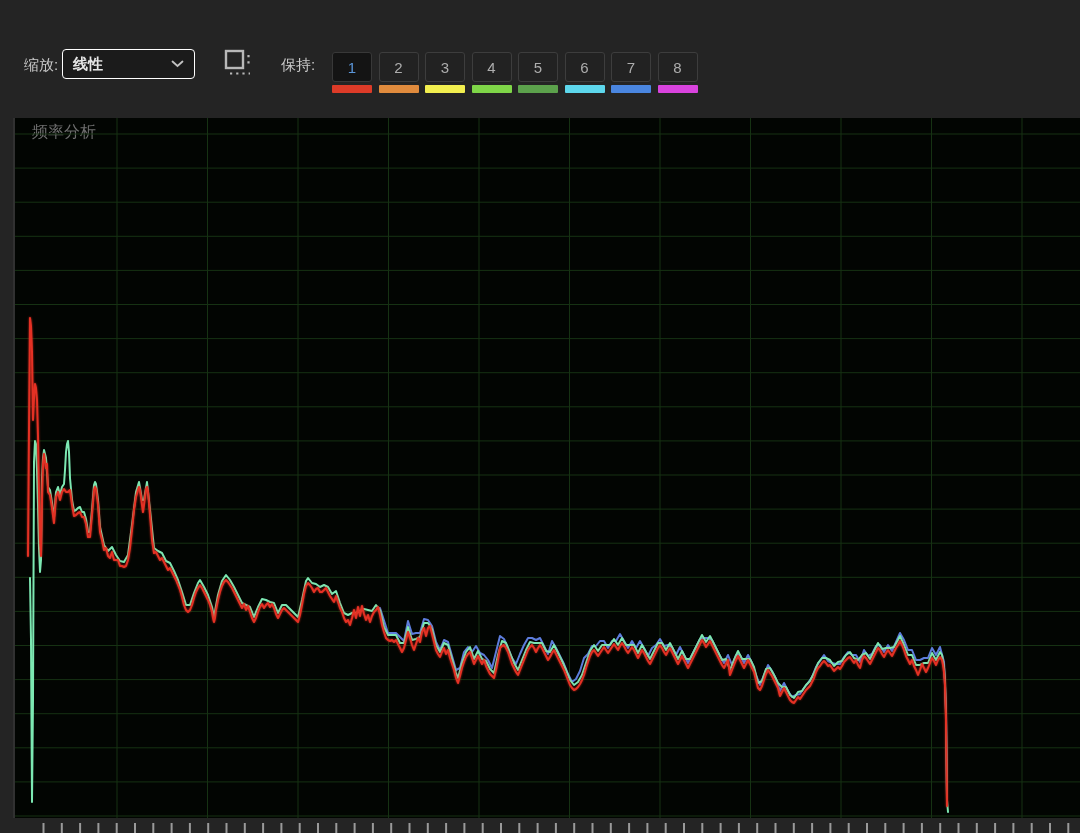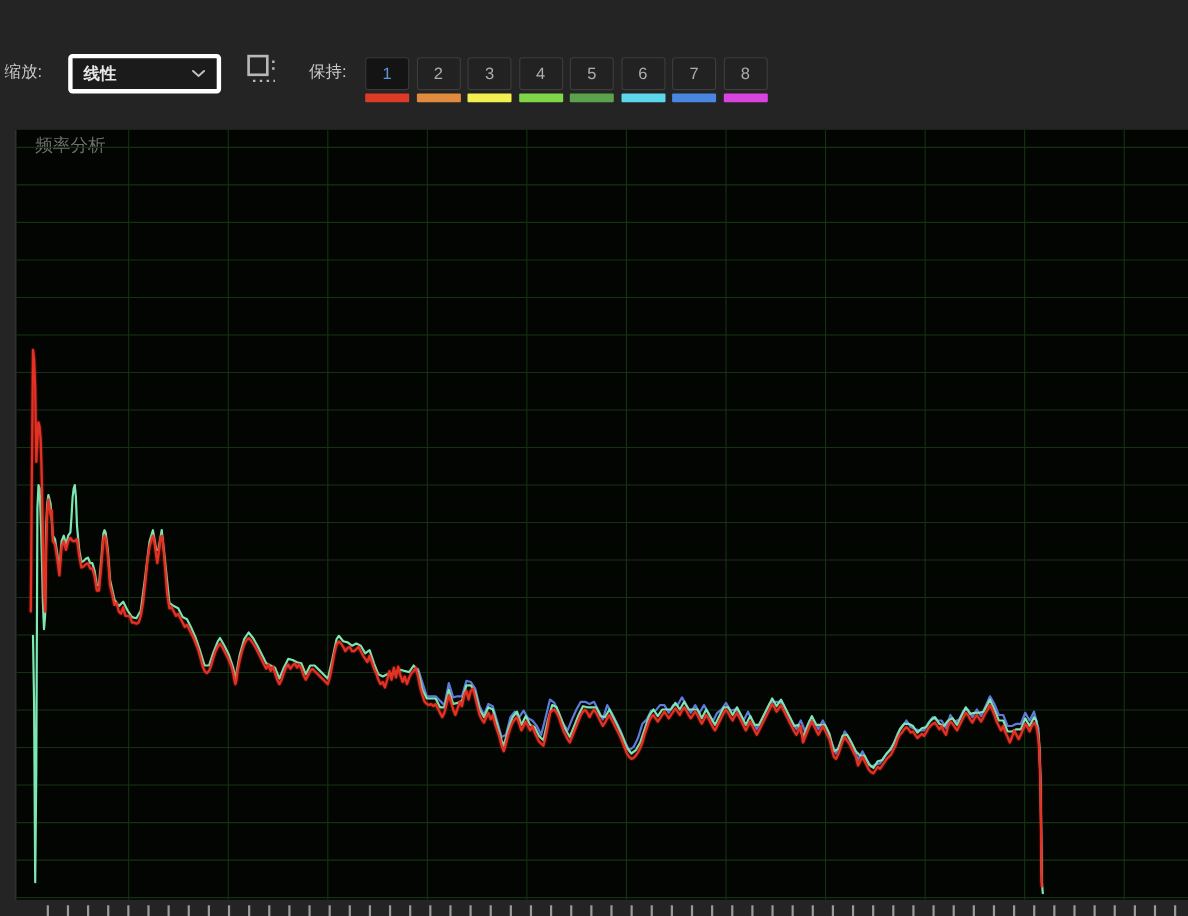--- a/index.html
+++ b/index.html
@@ -8,24 +8,24 @@
   
   .panel-header{position:absolute;left:0;top:0;width:100%;height:13px;overflow:hidden;z-index:3;}
   .panel-title{position:absolute;left:14px;top:-7px;font-size:14px;font-weight:bold;color:#cfcfcf;white-space:nowrap;}
   .panel-menu{position:absolute;left:112px;top:0;width:17px;height:11px;}
   .panel-menu i{position:absolute;left:0;width:17px;height:2px;background:#9e9e9e;display:block;}
   .panel-menu i:nth-child(1){top:0px;height:1px;}
   .panel-menu i:nth-child(2){top:6px;}
   
   .toolbar{position:absolute;left:0;top:44px;width:100%;height:56px;z-index:3;}
   .lbl{position:absolute;top:12px;font-size:15px;color:#c8c8c8;}
-  .lbl-scale{left:4px;}
+  .lbl-scale{left:24px;}
   .lbl-hold{left:281px;}
   .dropdown{position:absolute;left:62px;top:5px;width:131px;height:28px;background:#1b1b1b;
-            border:4px solid #ffffff;border-radius:4px;display:flex;align-items:center;cursor:default;font-family:Liberation Serif, serif;}
+            border:1px solid #ffffff;border-radius:4px;display:flex;align-items:center;cursor:default;font-family:Liberation Serif, serif;}
   .dropdown .val{margin-left:10px;font-size:15px;font-weight:bold;color:#e6e6e6;}
   .dropdown svg{position:absolute;right:10px;top:10px;}
   .scan-btn{position:absolute;left:222px;top:4px;width:34px;height:30px;background:transparent;border:none;padding:0;cursor:default;}
   .holds{position:absolute;left:332px;top:0;display:flex;gap:6.5px;}
   .hold{display:flex;flex-direction:column;align-items:stretch;width:40px;}
   .hold-btn{width:40px;height:30px;margin-top:8px;background:#222222;border:1px solid #3d3d3d;border-radius:3px;
             font-size:15px;color:#adadad;font-family:inherit;padding:0;cursor:default;}
   .hold-btn.active{background:#141414;color:#5b96d9;border-color:#383838;}
   .hold-bar{height:8px;margin-top:3px;border-radius:1px;}
   

